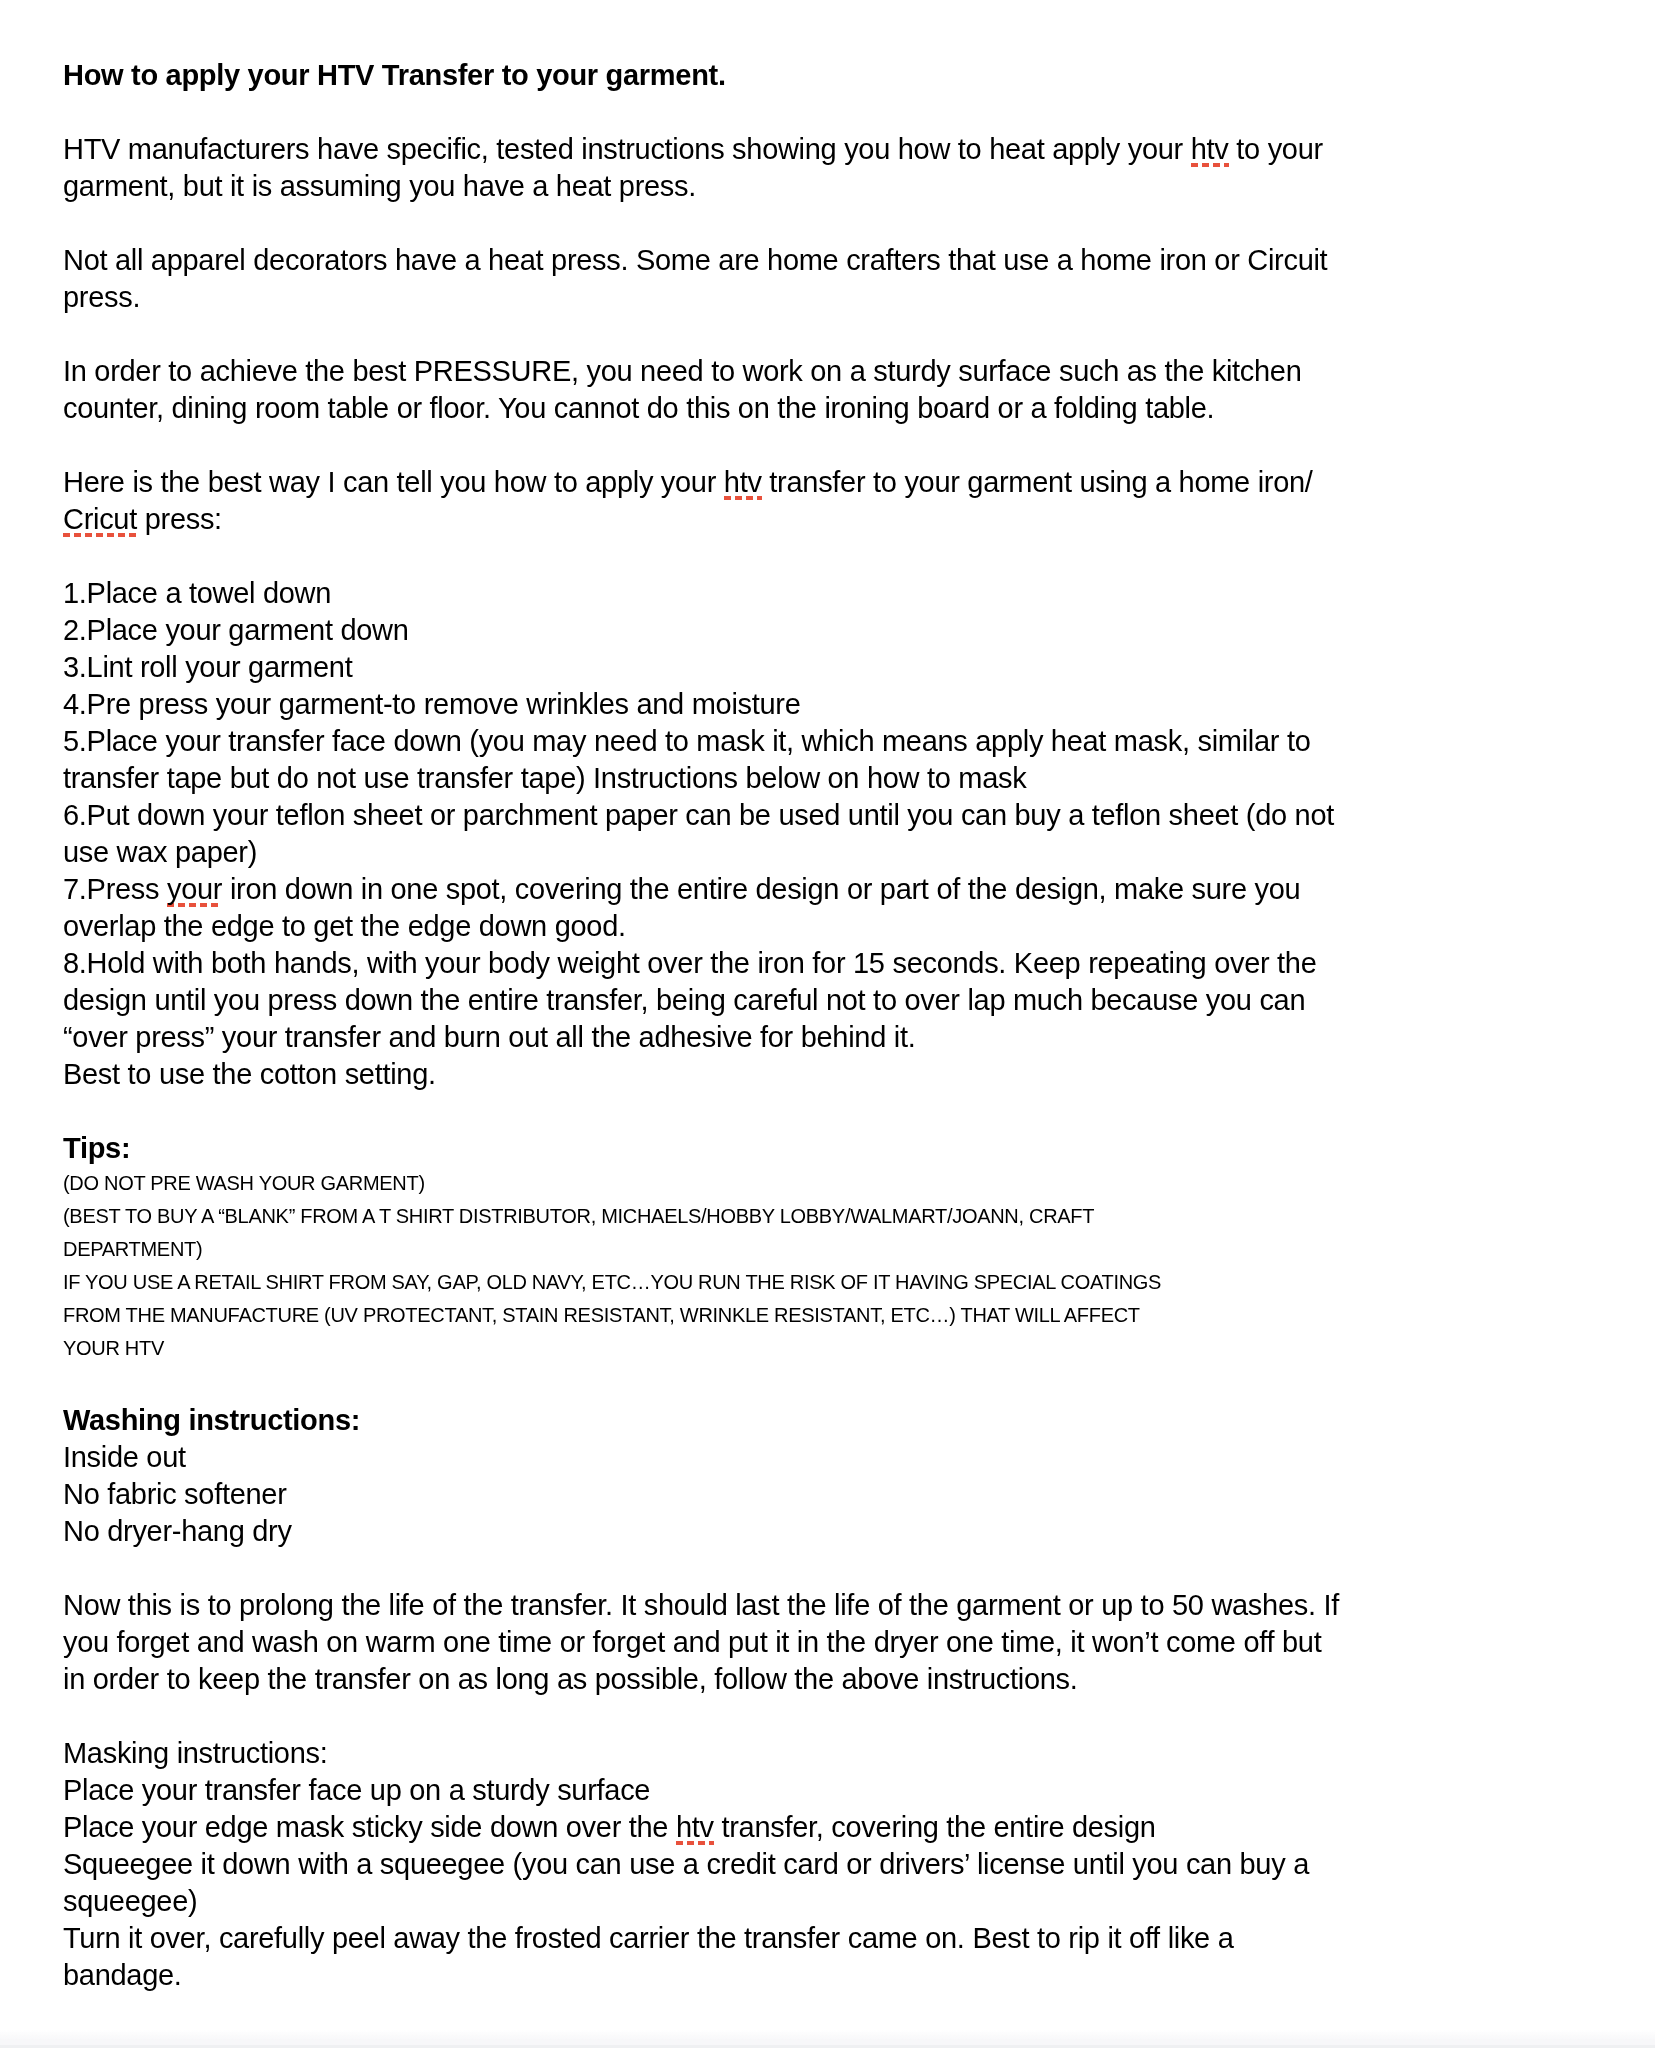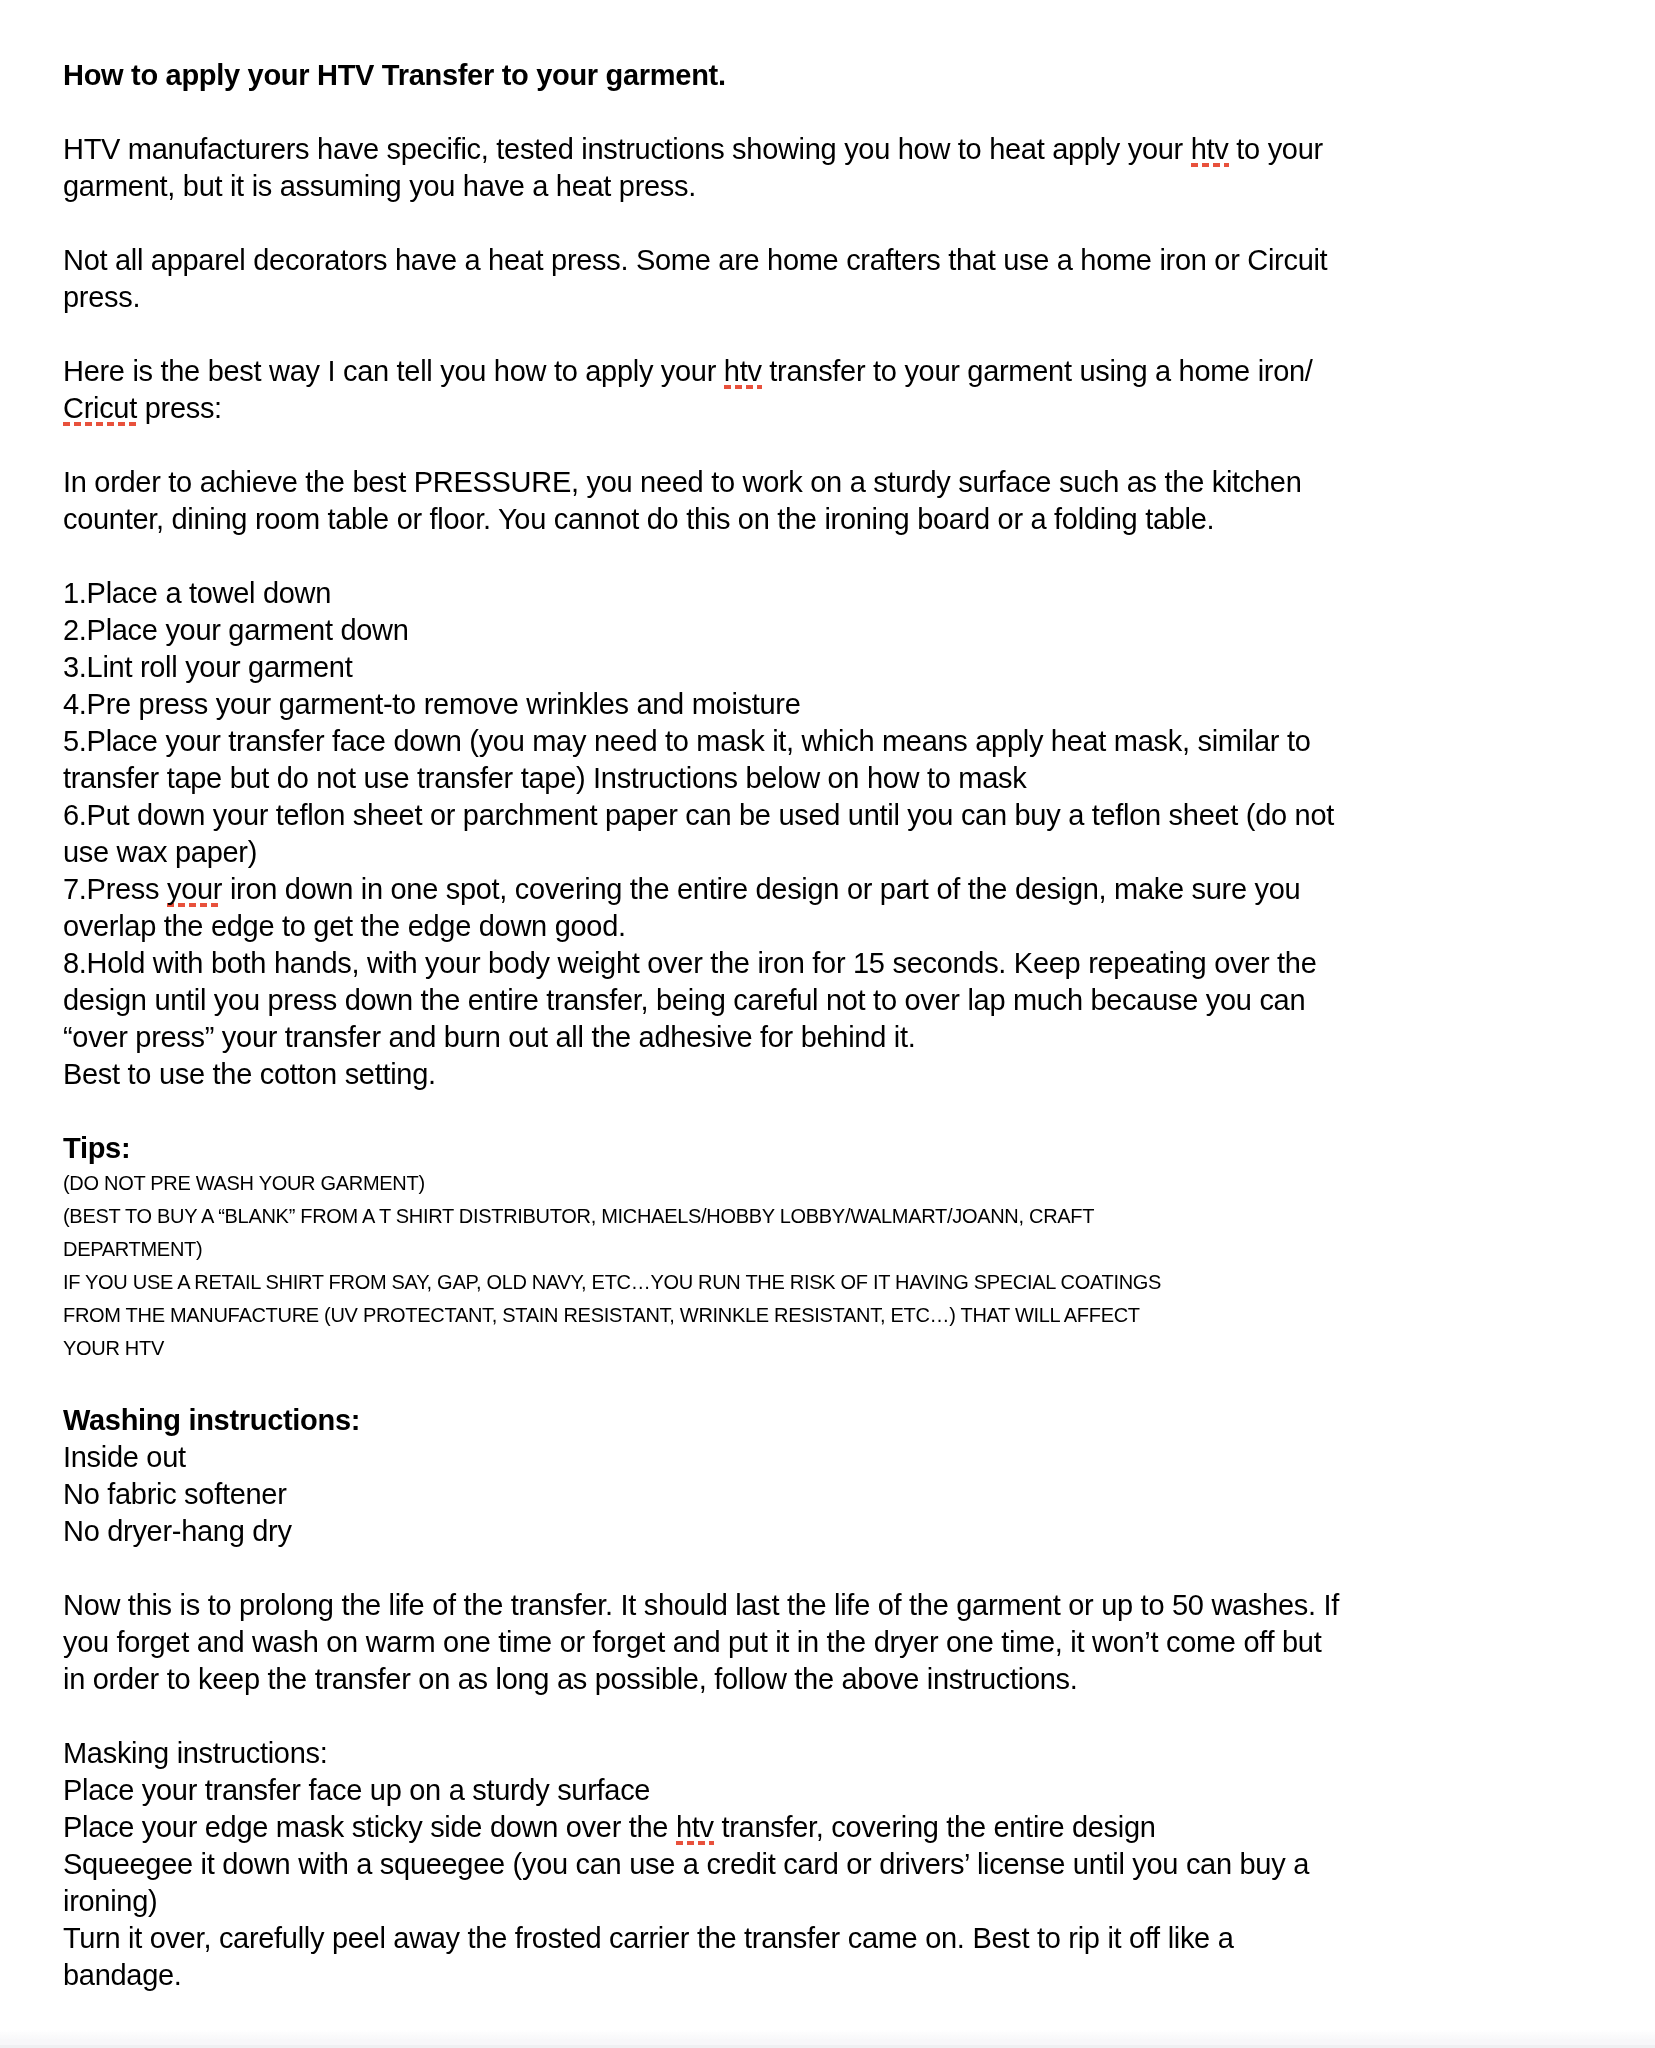--- a/index.html
+++ b/index.html
@@ -59,26 +59,26 @@
       </div>
       <div class="block">
         <div class="line"><span>HTV manufacturers have specific, tested instructions showing you how to heat apply your </span><span class="misspelled">htv</span><span> to your</span></div>
         <div class="line"><span>garment, but it is assuming you have a heat press.</span></div>
       </div>
       <div class="block">
         <div class="line"><span>Not all apparel decorators have a heat press. Some are home crafters that use a home iron or Circuit</span></div>
         <div class="line"><span>press.</span></div>
       </div>
       <div class="block">
+        <div class="line"><span>In order to achieve the best PRESSURE, you need to work on a sturdy surface such as the kitchen</span></div>
+        <div class="line"><span>counter, dining room table or floor. You cannot do this on the ironing board or a folding table.</span></div>
+      </div>
+      <div class="block">
         <div class="line"><span>Here is the best way I can tell you how to apply your </span><span class="misspelled">htv</span><span> transfer to your garment using a home iron/</span></div>
         <div class="line"><span class="misspelled">Cricut</span><span> press:</span></div>
-      </div>
-      <div class="block">
-        <div class="line"><span>In order to achieve the best PRESSURE, you need to work on a sturdy surface such as the kitchen</span></div>
-        <div class="line"><span>counter, dining room table or floor. You cannot do this on the ironing board or a folding table.</span></div>
       </div>
       <div class="block">
         <div class="line"><span>1.Place a towel down</span></div>
         <div class="line"><span>2.Place your garment down</span></div>
         <div class="line"><span>3.Lint roll your garment</span></div>
         <div class="line"><span>4.Pre press your garment-to remove wrinkles and moisture</span></div>
         <div class="line"><span>5.Place your transfer face down (you may need to mask it, which means apply heat mask, similar to</span></div>
         <div class="line"><span>transfer tape but do not use transfer tape) Instructions below on how to mask</span></div>
         <div class="line"><span>6.Put down your teflon sheet or parchment paper can be used until you can buy a teflon sheet (do not</span></div>
         <div class="line"><span>use wax paper)</span></div>
@@ -107,19 +107,19 @@
       <div class="block">
         <div class="line"><span>Now this is to prolong the life of the transfer. It should last the life of the garment or up to 50 washes. If</span></div>
         <div class="line"><span>you forget and wash on warm one time or forget and put it in the dryer one time, it won’t come off but</span></div>
         <div class="line"><span>in order to keep the transfer on as long as possible, follow the above instructions.</span></div>
       </div>
       <div class="block">
         <div class="line"><span>Masking instructions:</span></div>
         <div class="line"><span>Place your transfer face up on a sturdy surface</span></div>
         <div class="line"><span>Place your edge mask sticky side down over the </span><span class="misspelled">htv</span><span> transfer, covering the entire design</span></div>
         <div class="line"><span>Squeegee it down with a squeegee (you can use a credit card or drivers’ license until you can buy a</span></div>
-        <div class="line"><span>ironing)</span></div>
+        <div class="line"><span>squeegee)</span></div>
         <div class="line"><span>Turn it over, carefully peel away the frosted carrier the transfer came on. Best to rip it off like a</span></div>
         <div class="line"><span>bandage.</span></div>
       </div>
     </div>
 </div>
 <div class="footer-bar"></div>
 
 </body></html>

